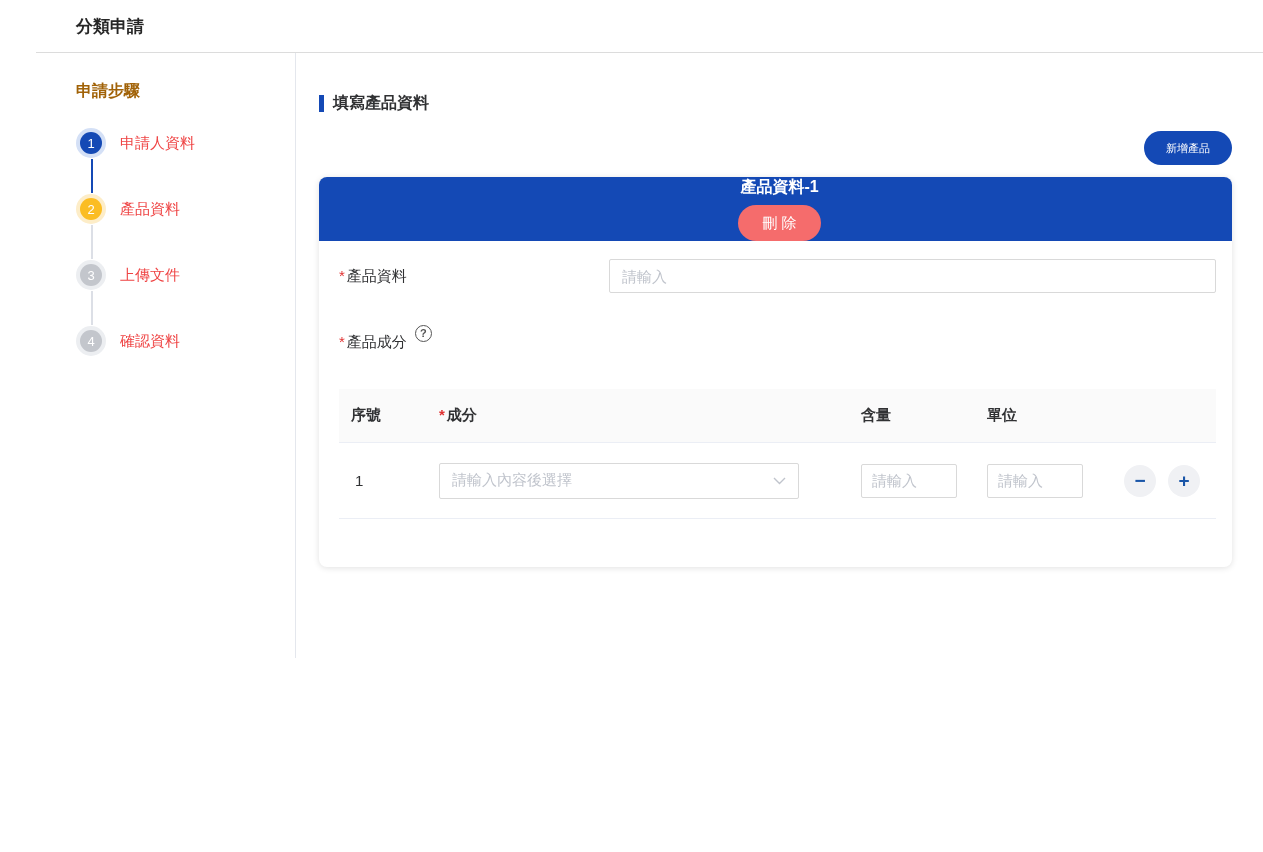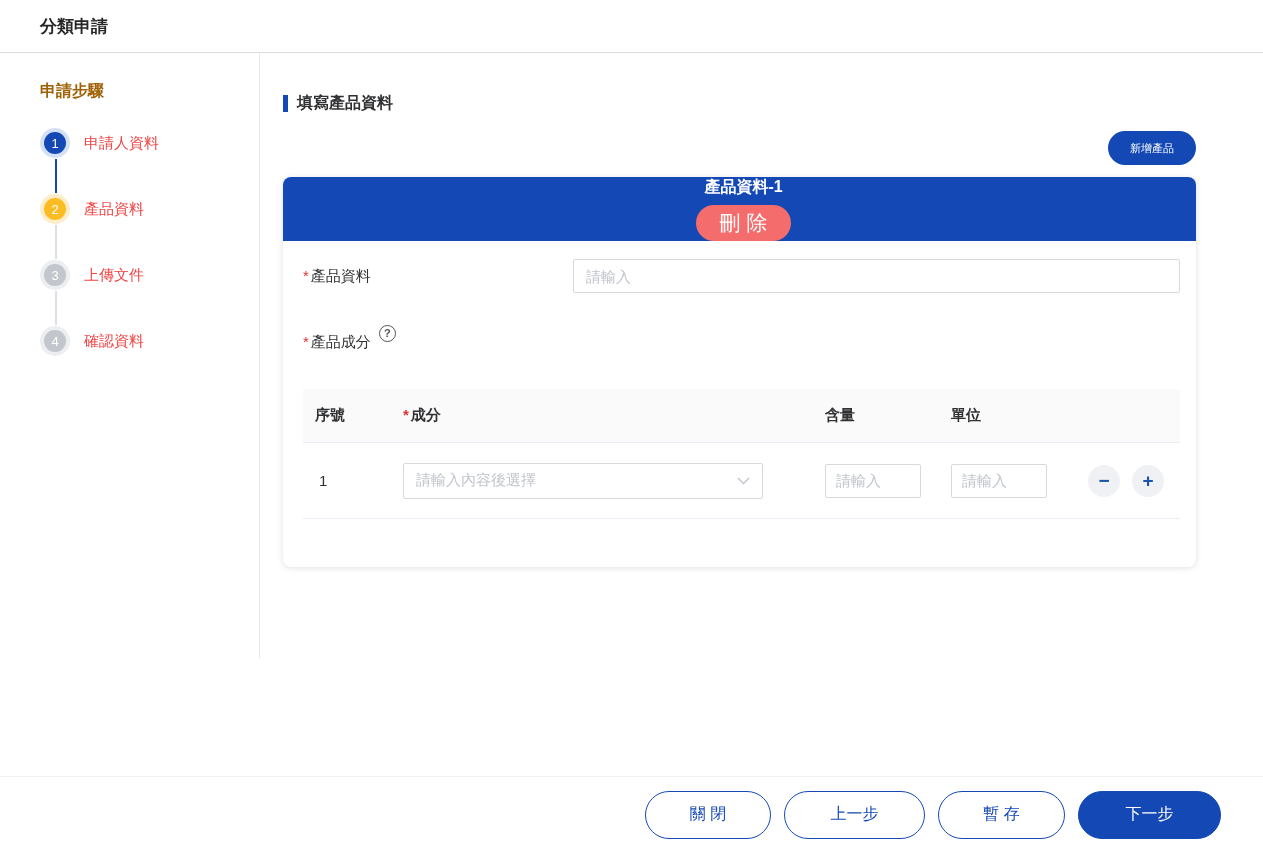--- a/index.html
+++ b/index.html
@@ -1,18 +1,18 @@
 <!DOCTYPE html>
 <html style="--primary: #1449b5; --danger: #f56c6c; --step-amber: #fbbd23; --step-gray: #c3c6cc; --placeholder: #c0c4cc; --border: #d9d9d9; --table-header-bg: #fafafa;"><head>
 <meta charset="utf-8">
 <style>
   * { margin:0; padding:0; box-sizing:border-box; }
   html,body { background:#fff; }
   body { font-family:"Liberation Sans","DejaVu Sans",sans-serif; color:#303133; }
-  .page { position:relative; width:1263px; height:852px; background:#fff; overflow:hidden; }
+  .page { position:relative; width:1263px; height:852px; background:#fff; overflow:hidden;padding-left:36px; }
 
   
   .app-header { height:53px; display:flex; align-items:center; padding:0 40px;
                 border-bottom:1px solid #dcdcdc; }
   .app-title { font-size:17px; font-weight:bold; color:#262626; }
 
   
   .content { display:flex; align-items:stretch; }
   .sidebar { width:260px; min-width:260px; height:605px; padding:28px 0 0 40px;
              border-right:1px solid #e4e7ed; }
@@ -41,21 +41,21 @@
              background:var(--primary,#1449b5); color:#fff; font-size:11px; cursor:pointer;
              font-family:inherit; }
 
   
   .card { margin-top:12px; width:913px; border-radius:8px; background:#fff;
           box-shadow:0 1px 6px rgba(0,0,0,0.12); overflow:hidden; }
   .card-header { height:64px; background:var(--primary,#1449b5); display:flex;
                  align-items:center; justify-content:space-between; padding:0 16px 0 24px;flex-direction:column; }
   .card-title { color:#fff; font-size:16px; font-weight:bold; }
   .btn-delete { height:36px; padding:0 24px; border:none; border-radius:18px;
-                background:var(--danger,#f56c6c); color:#fff; font-size:21px; cursor:pointer;
+                background:var(--danger,#f56c6c); color:#fff; font-size:15px; cursor:pointer;
                 font-family:inherit; }
   .card-body { padding:18px 16px 48px 20px; }
 
   .field-row { display:flex; align-items:flex-start; }
   .field-label { width:270px; font-size:15px; color:#303133; line-height:34px; }
   .req { color:#e03131; margin-right:2px; }
   .text-input { width:607px; height:34px; border:1px solid #d9d9d9; border-radius:2px;
                 padding:0 12px; font-size:15px; color:#303133; font-family:inherit; }
   .text-input::placeholder { color:#c0c4cc; }
 
@@ -206,20 +206,14 @@
               </span>
             </div>
           </div>
 
         </div>
       </div>
 
     </div>
   </div>
 
-  <div class="footer">
-    <button class="btn-pill btn-outline w-close">關 閉</button>
-    <button class="btn-pill btn-outline w-prev">上一步</button>
-    <button class="btn-pill btn-outline w-save">暫 存</button>
-    <button class="btn-pill btn-filled w-next">下一步</button>
-  </div>
 
 </div>
 
 </body></html>

